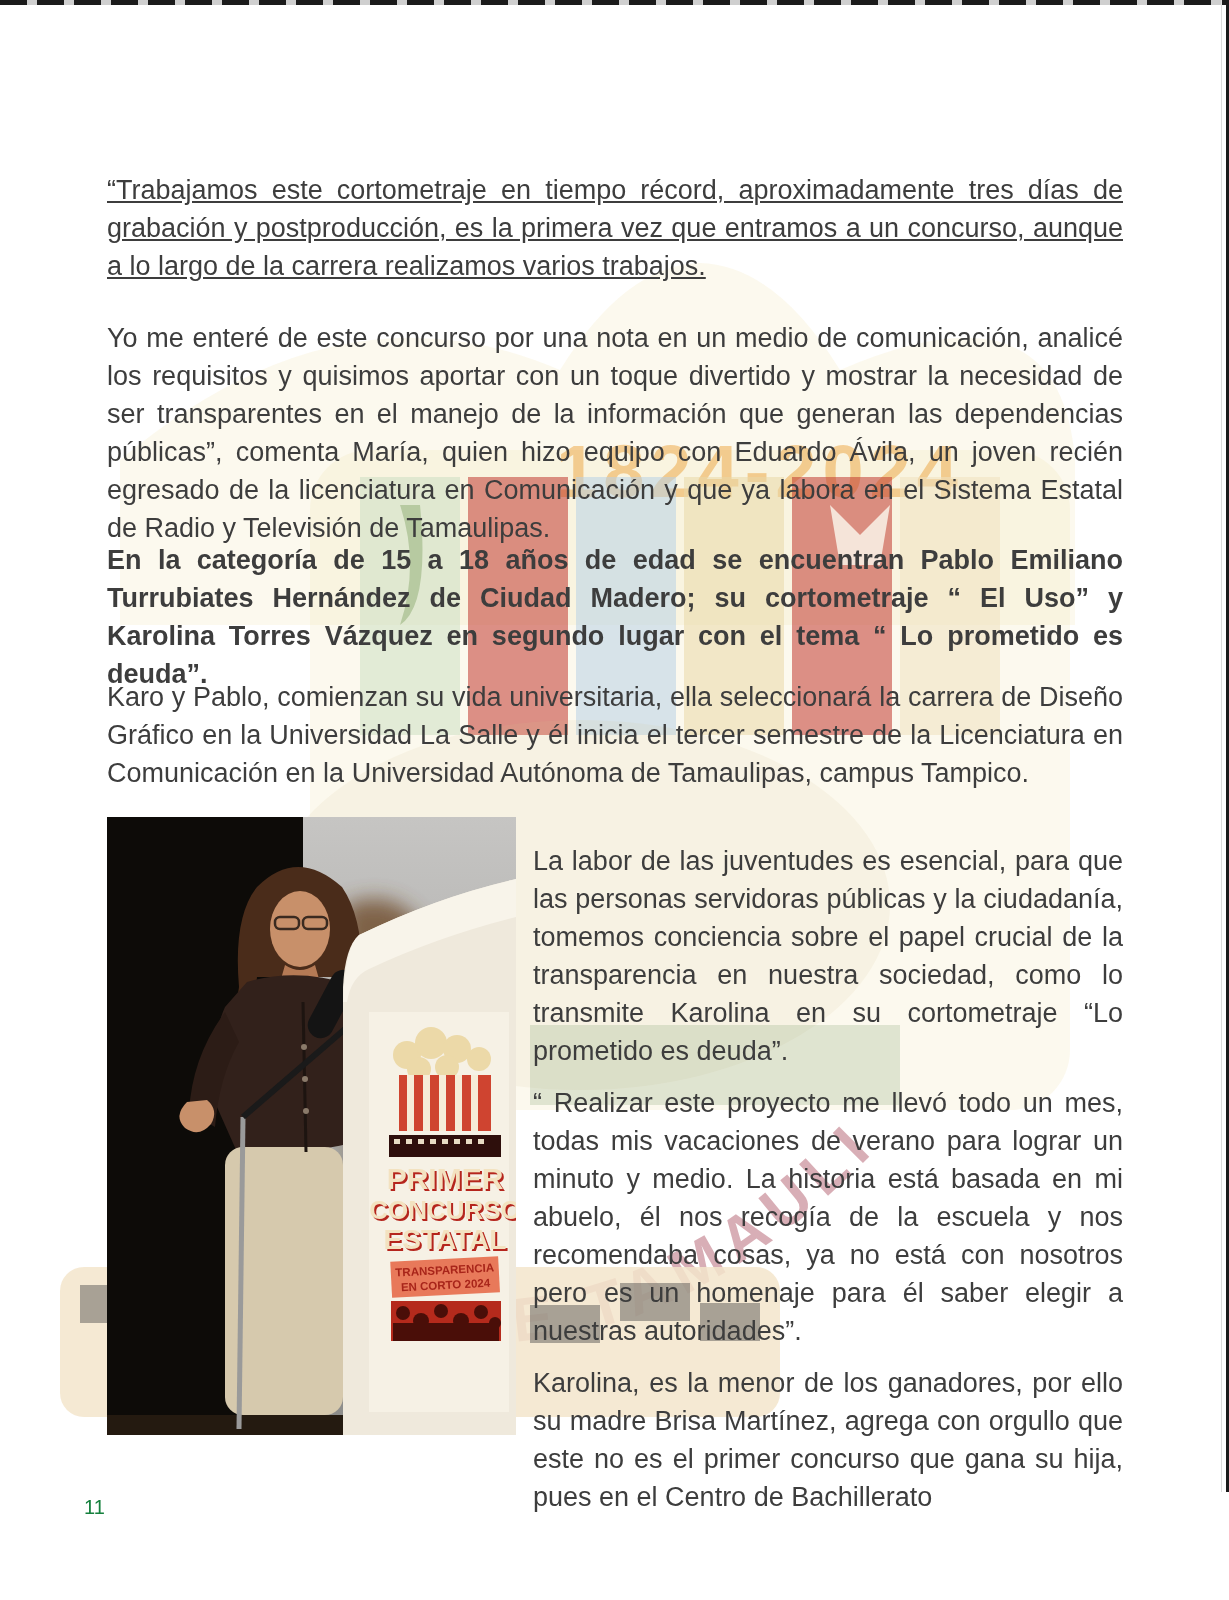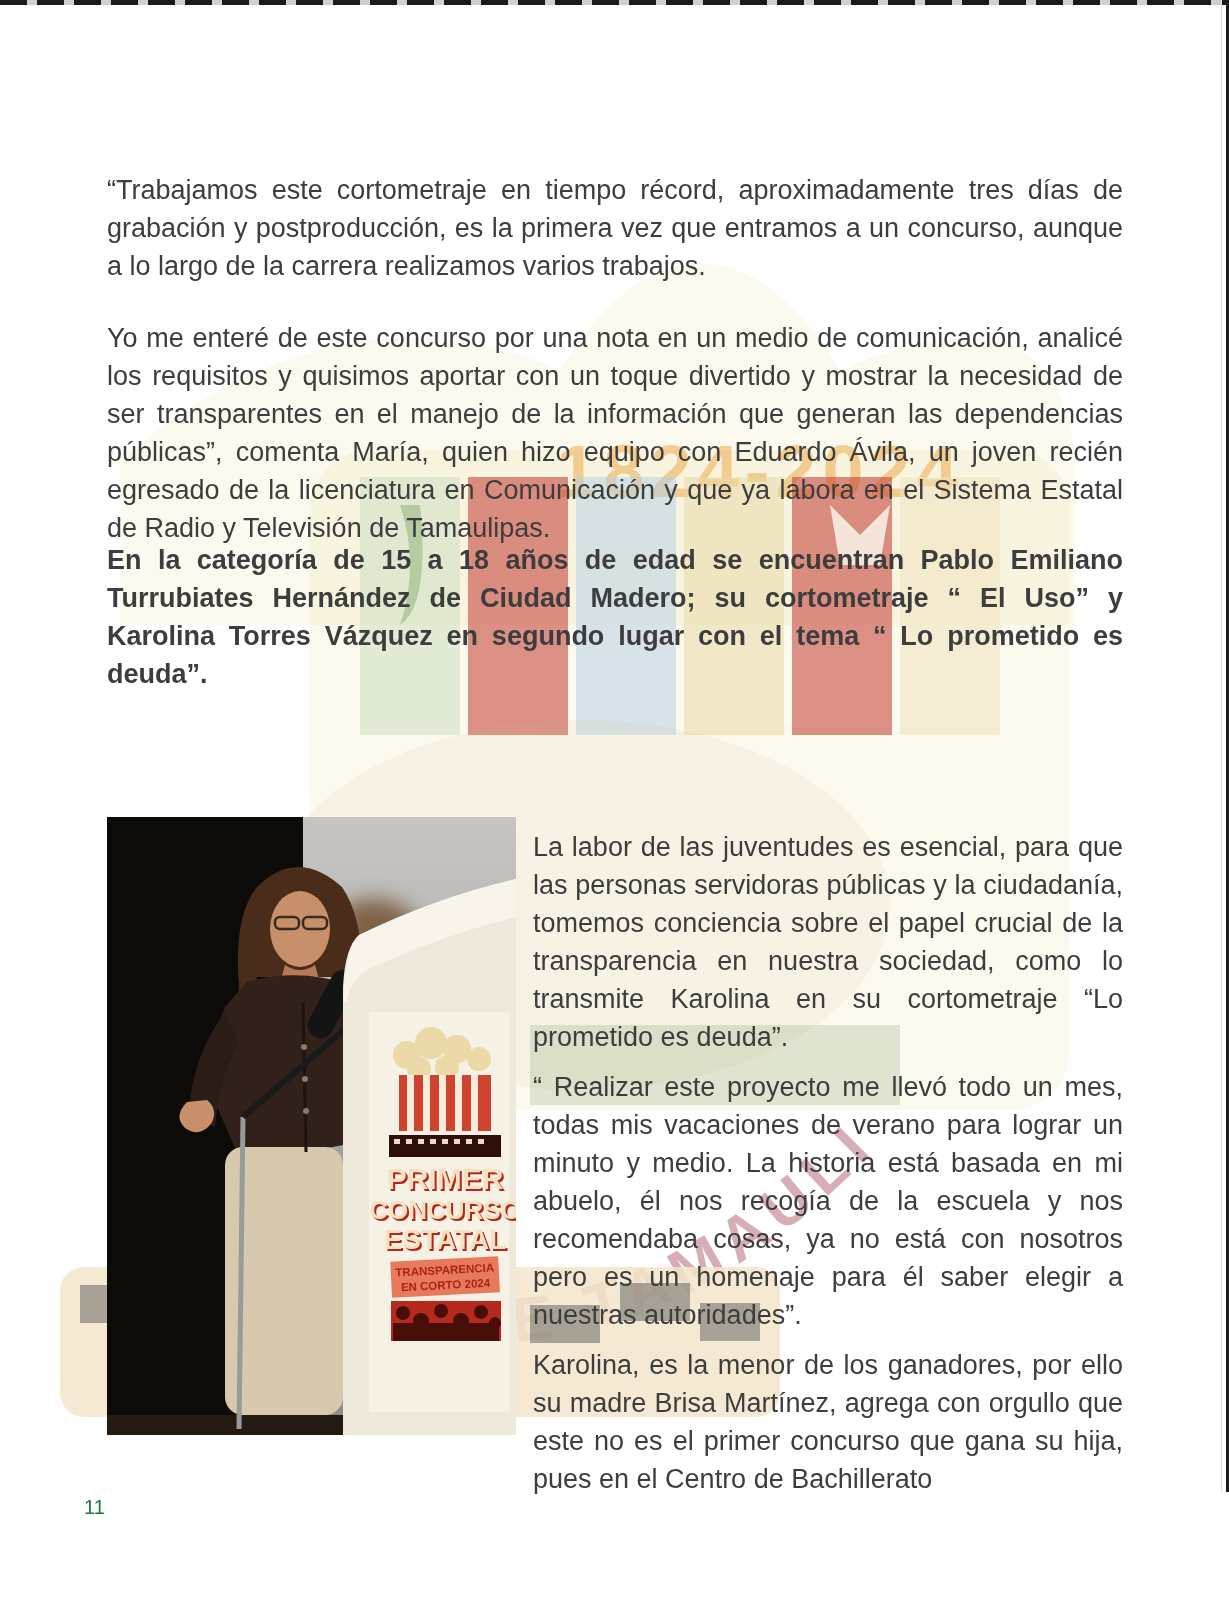--- a/index.html
+++ b/index.html
@@ -8,23 +8,23 @@
   
   .top-bar{position:absolute;top:0;left:0;width:1229px;height:5px;
            background:repeating-linear-gradient(90deg,#1b1b1b 0 27px,#cfcfcf 27px 37px);}
   .right-border{position:absolute;top:0;right:0;width:3px;height:1492px;background:#1b1b1b;}
   .right-inner-line{position:absolute;top:0;right:7px;width:1px;height:1492px;background:#dcdcdc;}
   
   #watermark{position:absolute;left:60px;top:205px;width:1040px;height:1230px;z-index:0;pointer-events:none;}
   
   .para{position:absolute;left:107px;width:1016px;font-size:27px;line-height:38px;
         color:#3d3d3d;text-align:justify;z-index:2;}
-  #p1{top:144px;} #p2{top:292px;} #p3{top:514px;font-weight:bold;} #p4{top:651px;}
+  #p1{top:144px;text-decoration:underline;} #p2{top:292px;} #p3{top:514px;font-weight:bold;} #p4{top:651px;}
   .right-col{position:absolute;left:533px;top:828px;width:590px;z-index:2;}
-  .right-col .cpara{font-size:27px;line-height:38px;color:#3d3d3d;text-align:justify;margin:0 0 12px 0;}
+  .right-col .cpara{font-size:27px;line-height:38px;color:#3d3d3d;text-align:justify;margin:14px 0 12px 0;}
   
   #photo{position:absolute;left:107px;top:817px;width:409px;height:618px;z-index:3;}
   
   .page-number{position:absolute;left:84px;top:1496px;font-size:20px;color:#15803d;z-index:2;}
 </style>
 </head>
 <body>
 
 <div id="page">
 
@@ -72,20 +72,21 @@
         <rect x="470" y="1100" width="70" height="38"></rect>
         <rect x="560" y="1078" width="70" height="38"></rect>
         <rect x="640" y="1098" width="60" height="38"></rect>
       </g>
     </g>
   </svg>
 
   <p class="para" id="p1">“Trabajamos este cortometraje en tiempo récord, aproximadamente tres días de grabación y postproducción, es la primera vez que entramos a un concurso, aunque a lo largo de la carrera realizamos varios trabajos.</p>
   <p class="para" id="p2">Yo me enteré de este concurso por una nota en un medio de comunicación, analicé los requisitos y quisimos aportar con un toque divertido y mostrar la necesidad de ser transparentes en el manejo de la información que generan las dependencias públicas”, comenta María, quien hizo equipo con Eduardo Ávila, un joven recién egresado de la licenciatura en Comunicación y que ya labora en el Sistema Estatal de Radio y Televisión de Tamaulipas.</p>
   <p class="para" id="p3">En la categoría de 15 a 18 años de edad se encuentran Pablo Emiliano Turrubiates Hernández de Ciudad Madero; su cortometraje “ El Uso” y Karolina Torres Vázquez en segundo lugar con el tema “ Lo prometido es deuda”.</p>
+  <p class="para" id="p4">Karo y Pablo, comienzan su vida universitaria, ella seleccionará la carrera de Diseño Gráfico en la Universidad La Salle y él inicia el tercer semestre de la Licenciatura en Comunicación en la Universidad Autónoma de Tamaulipas, campus Tampico.</p>
 
   <svg id="photo" viewBox="0 0 409 618" preserveAspectRatio="none">
 
     <rect x="0" y="0" width="409" height="618" fill="#0d0b08"></rect>
     <defs>
       <linearGradient id="screenGrad" x1="0" y1="0" x2="0" y2="1">
         <stop offset="0" stop-color="#c6c5c3"></stop>
           <stop offset="1" stop-color="#8d8d8b"></stop>
       </linearGradient>
       <filter id="soft" x="-40%" y="-40%" width="180%" height="180%">

